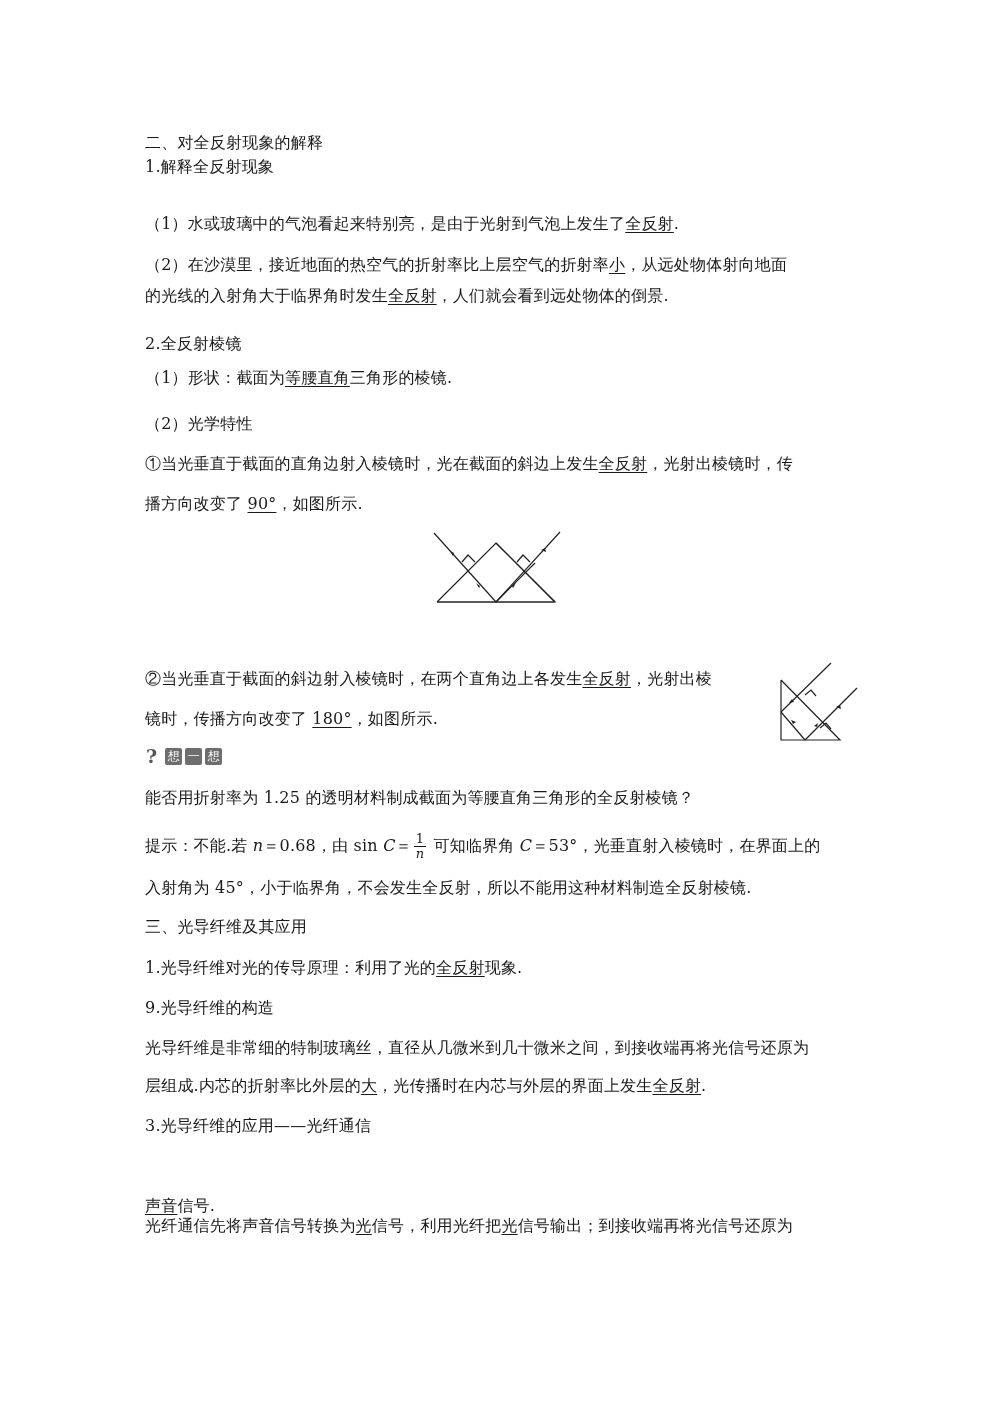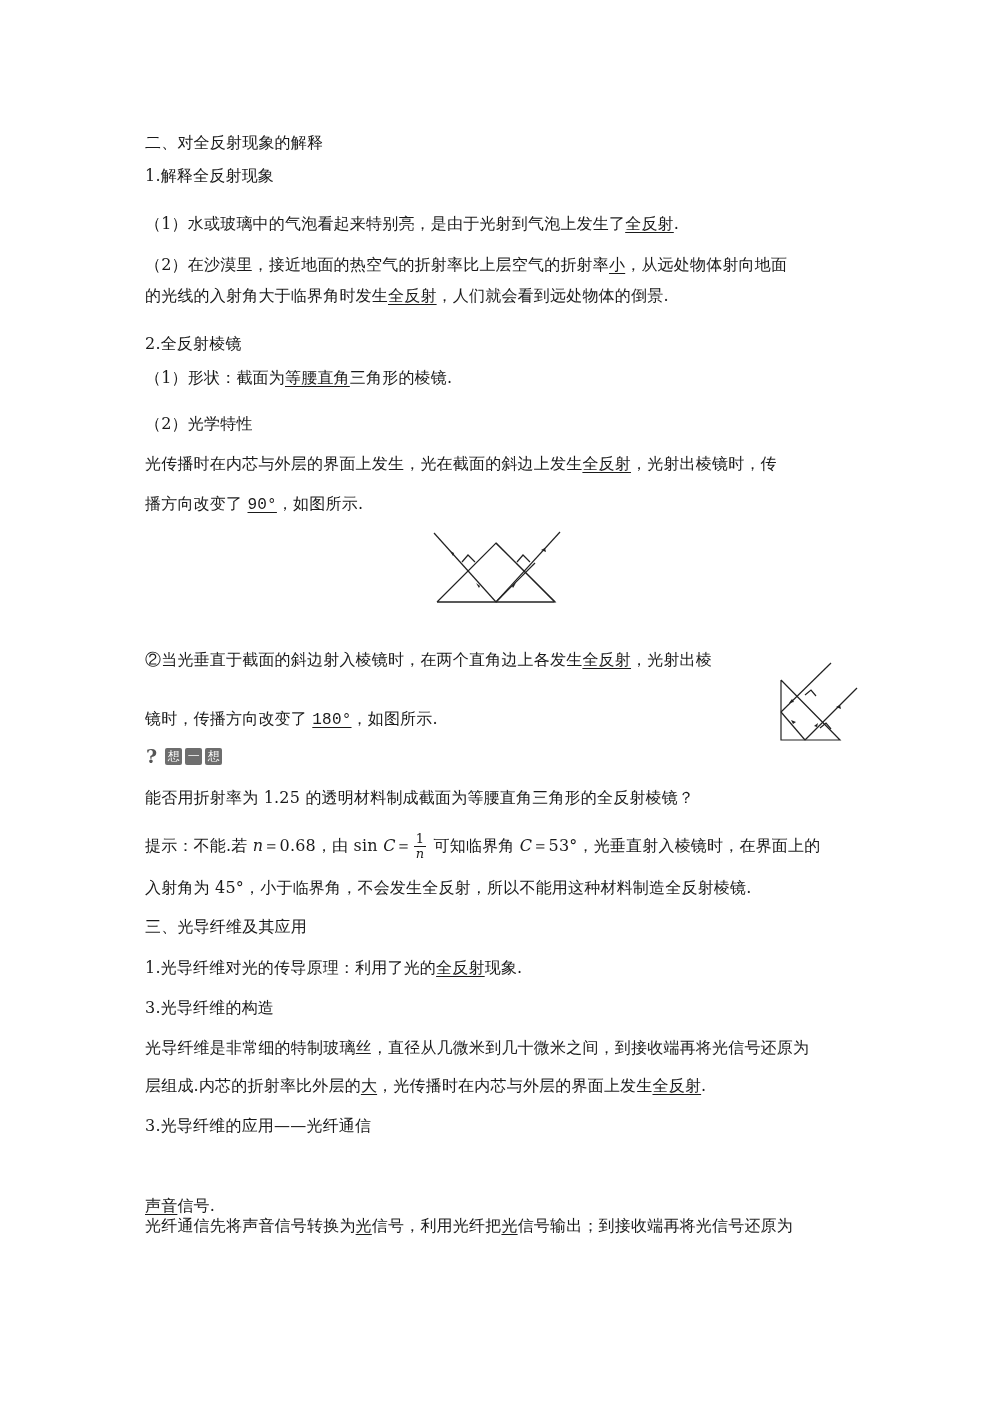--- a/index.html
+++ b/index.html
@@ -1,49 +1,49 @@
 <!DOCTYPE html>
 <html><head>
 <meta charset="utf-8">
 <style>
   html, body { margin: 0; padding: 0; background: #ffffff; }
   body { width: 1000px; height: 1414px; position: relative; overflow: hidden;
          font-family: "DejaVu Serif", "Liberation Serif", serif; color: #1a1a1a; }
   .line { position: absolute; left: 145px; font-size: 16px; line-height: 20px; white-space: nowrap; letter-spacing: 0.2px; }
-  .u { text-decoration: underline; text-underline-offset: 3px; font-family: Liberation Mono, monospace; }
+  .u { text-decoration: underline; text-underline-offset: 3px; }
   .it { font-style: italic; }
   .frac { display: inline-block; vertical-align: middle; text-align: center; font-size: 13px; line-height: 14px; margin: 0 2px; }
   .frac .num { display: block; border-bottom: 1px solid #1a1a1a; padding: 0 2px; }
   .frac .den { display: block; font-style: italic; }
   .think { position: absolute; left: 146px; top: 746px; display: flex; align-items: center; gap: 3px; }
   .think .q { font-family: "DejaVu Serif", serif; font-size: 19px; font-weight: bold; color: #555; margin-right: 5px; line-height: 20px; }
   .think .box { width: 17px; height: 17px; background: #6e6e6e; color: #fff; font-size: 12px; line-height: 17px; text-align: center; border-radius: 2px; font-family: "DejaVu Sans", sans-serif; }
   svg { position: absolute; }
 </style>
 </head>
 <body>
 
 <div class="line" style="top:133px">二、对全反射现象的解释</div>
-<div class="line" style="top:166px">1.解释全反射现象</div>
+<div class="line" style="top:157px">1.解释全反射现象</div>
 <div class="line" style="top:214px">
   <span>（1）水或玻璃中的气泡看起来特别亮，是由于光射到气泡上发生了</span><span class="u">全反射</span><span>.</span>
 </div>
 <div class="line" style="top:255px">
   <span>（2）在沙漠里，接近地面的热空气的折射率比上层空气的折射率</span><span class="u">小</span><span>，从远处物体射向地面</span>
 </div>
 <div class="line" style="top:286px">
   <span>的光线的入射角大于临界角时发生</span><span class="u">全反射</span><span>，人们就会看到远处物体的倒景.</span>
 </div>
 <div class="line" style="top:334px">2.全反射棱镜</div>
 <div class="line" style="top:368px">
   <span>（1）形状：截面为</span><span class="u">等腰直角</span><span>三角形的棱镜.</span>
 </div>
 <div class="line" style="top:414px">（2）光学特性</div>
 <div class="line" style="top:454px">
-  <span>光传播时在内芯与外层的界面上发生，光在截面的斜边上发生</span><span class="u">全反射</span><span>，光射出棱镜时，传</span>
+  <span>①当光垂直于截面的直角边射入棱镜时，光在截面的斜边上发生</span><span class="u">全反射</span><span>，光射出棱镜时，传</span>
 </div>
 <div class="line" style="top:494px">
   <span>播方向改变了 </span><span class="u">90°</span><span>，如图所示.</span>
 </div>
 
 <svg style="left:420px; top:520px" width="160" height="90" viewBox="0 0 160 90">
   <g stroke="#222" stroke-width="1.2" fill="none">
     <polyline points="17,82 76,23 135,82 17,82"></polyline>
     <polyline points="76,82 134,82"></polyline>
     <line x1="76" y1="82" x2="17" y2="82"></line>
@@ -56,21 +56,21 @@
     <polyline points="97,42 103,35 110,42"></polyline>
   </g>
   <g fill="#222">
     <polygon points="34,33 30,31 33,36"></polygon>
     <polygon points="60,66 56,63 59,68"></polygon>
     <polygon points="92,66 96,63 93,68"></polygon>
     <polygon points="125,28 121,30 126,32"></polygon>
   </g>
 </svg>
 
-<div class="line" style="top:650px">
+<div class="line" style="top:669px">
   <span>②当光垂直于截面的斜边射入棱镜时，在两个直角边上各发生</span><span class="u">全反射</span><span>，光射出棱</span>
 </div>
 <div class="line" style="top:709px">
   <span>镜时，传播方向改变了 </span><span class="u">180°</span><span>，如图所示.</span>
 </div>
 
 <svg style="left:775px; top:660px" width="90" height="85" viewBox="0 0 90 85">
   <g stroke="#222" stroke-width="1.2" fill="none">
     <polyline points="6,20 6,80 65,80 6,20"></polyline>
     <line x1="56" y1="3" x2="6" y2="52"></line>
@@ -96,21 +96,21 @@
 <div class="line" style="top:788px">能否用折射率为 1.25 的透明材料制成截面为等腰直角三角形的全反射棱镜？</div>
 <div class="line" style="top:832px">
   <span>提示：不能.若 </span><span class="it">n</span><span>＝0.68，由 sin </span><span class="it">C</span><span>＝</span><span class="frac"><span class="num">1</span><span class="den">n</span></span><span> 可知临界角 </span><span class="it">C</span><span>＝53°，光垂直射入棱镜时，在界面上的</span>
 </div>
 <div class="line" style="top:878px">入射角为 45°，小于临界角，不会发生全反射，所以不能用这种材料制造全反射棱镜.</div>
 
 <div class="line" style="top:917px">三、光导纤维及其应用</div>
 <div class="line" style="top:958px">
   <span>1.光导纤维对光的传导原理：利用了光的</span><span class="u">全反射</span><span>现象.</span>
 </div>
-<div class="line" style="top:998px">3.光导纤维的构造</div>
+<div class="line" style="top:998px">9.光导纤维的构造</div>
 <div class="line" style="top:1038px">光导纤维是非常细的特制玻璃丝，直径从几微米到几十微米之间，到接收端再将光信号还原为</div>
 <div class="line" style="top:1076px">
   <span>层组成.内芯的折射率比外层的</span><span class="u">大</span><span>，光传播时在内芯与外层的界面上发生</span><span class="u">全反射</span><span>.</span>
 </div>
 <div class="line" style="top:1116px">3.光导纤维的应用——光纤通信</div>
 <div class="line" style="top:1216px">
   <span>光纤通信先将声音信号转换为</span><span class="u">光</span><span>信号，利用光纤把</span><span class="u">光</span><span>信号输出；到接收端再将光信号还原为</span>
 </div>
 <div class="line" style="top:1196px">
   <span class="u">声音</span><span>信号.</span>

